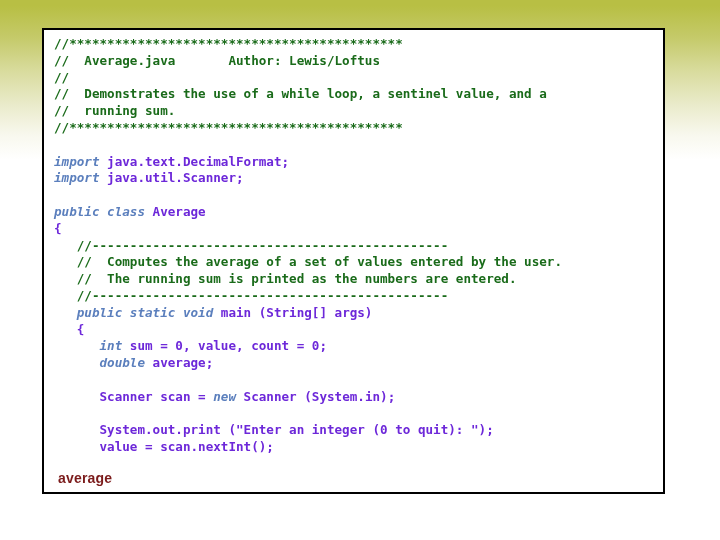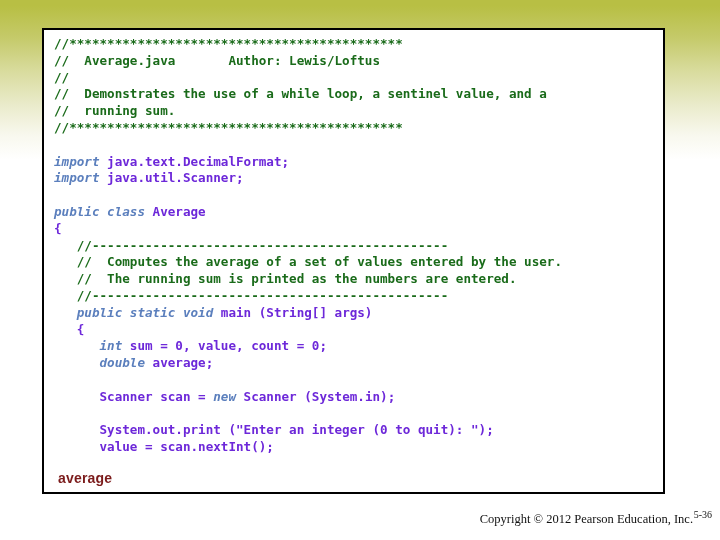--- a/index.html
+++ b/index.html
@@ -103,18 +103,14 @@
 <body>
 
 <div id="slide">
 
   <div id="code-box">
     <div id="code-listing"><span class="cl"><span class="cmt">//********************************************</span></span><span class="cl"><span class="cmt">//  Average.java       Author: Lewis/Loftus</span></span><span class="cl"><span class="cmt">//</span></span><span class="cl"><span class="cmt">//  Demonstrates the use of a while loop, a sentinel value, and a</span></span><span class="cl"><span class="cmt">//  running sum.</span></span><span class="cl"><span class="cmt">//********************************************</span></span><span class="cl">&nbsp;</span><span class="cl"><span class="kw">import </span><span class="pln">java.text.DecimalFormat;</span></span><span class="cl"><span class="kw">import </span><span class="pln">java.util.Scanner;</span></span><span class="cl">&nbsp;</span><span class="cl"><span class="kw">public class </span><span class="pln">Average</span></span><span class="cl"><span class="pln">{</span></span><span class="cl"><span class="cmt">   //-----------------------------------------------</span></span><span class="cl"><span class="cmt">   //  Computes the average of a set of values entered by the user.</span></span><span class="cl"><span class="cmt">   //  The running sum is printed as the numbers are entered.</span></span><span class="cl"><span class="cmt">   //-----------------------------------------------</span></span><span class="cl"><span class="pln">   </span><span class="kw">public static void </span><span class="pln">main (String[] args)</span></span><span class="cl"><span class="pln">   {</span></span><span class="cl"><span class="pln">      </span><span class="kw">int </span><span class="pln">sum = 0, value, count = 0;</span></span><span class="cl"><span class="pln">      </span><span class="kw">double </span><span class="pln">average;</span></span><span class="cl">&nbsp;</span><span class="cl"><span class="pln">      Scanner scan = </span><span class="kw">new </span><span class="pln">Scanner (System.in);</span></span><span class="cl">&nbsp;</span><span class="cl"><span class="pln">      System.out.print ("Enter an integer (0 to quit): ");</span></span><span class="cl"><span class="pln">      value = scan.nextInt();</span></span></div>
   </div>
 
   <div id="continue-label">average</div>
 
-  <div id="footer">
-    <div id="copyright">Copyright © 2012 Pearson Education, Inc.</div>
-    <div id="slide-number">5-36</div>
-  </div>
 
 </div>
 
 </body></html>

